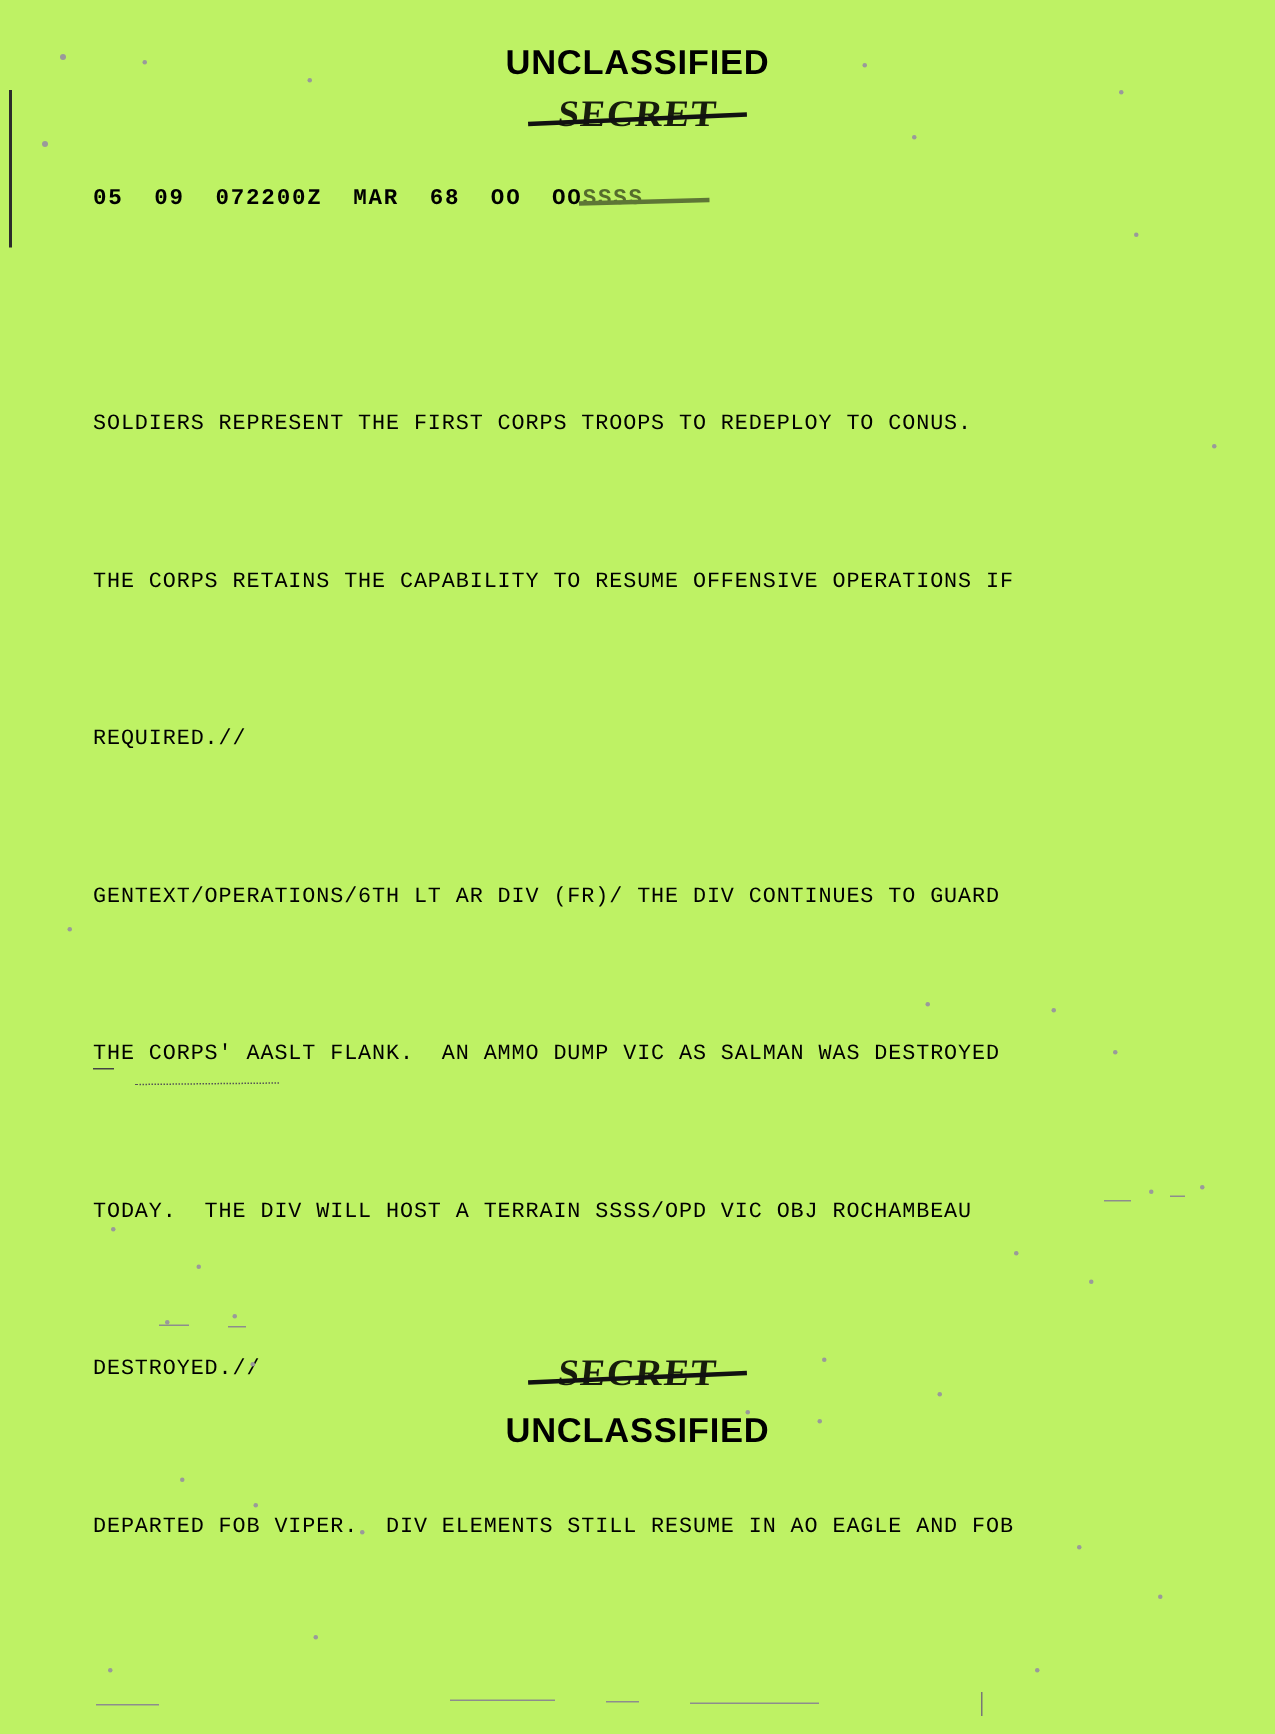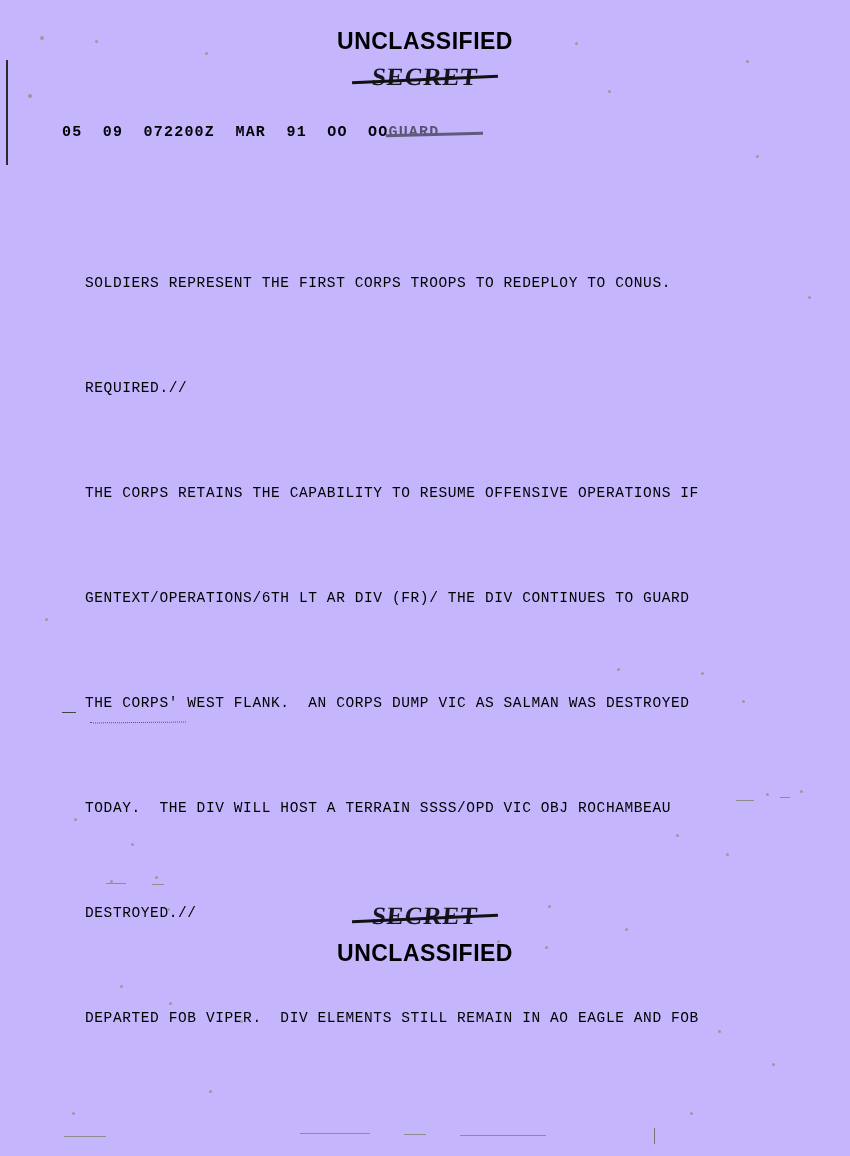--- a/index.html
+++ b/index.html
@@ -12,21 +12,21 @@
     height: 1156px;
     position: relative;
     overflow: hidden;
     font-family: "Liberation Sans", sans-serif;
     color: #000000;
   }
 
   .page {
     position: absolute;
     inset: 0;
-    background: #c4b5fd;
+    background: #bef264;
     padding-left: 32px;
   }
 
   
   .scan-edge {
     position: absolute;
     left: 6px;
     top: 60px;
     width: 2px;
     height: 105px;
@@ -106,21 +106,20 @@
     width: 730px;
     font-family: "Liberation Mono", monospace;
     font-size: 14.5px;
     letter-spacing: 0.6px;
     line-height: 35px;
     white-space: pre-wrap;
   }
   .body-text .ln {
     display: block;
     white-space: pre;
-    margin-left: 23px;
   }
 
   
   .pencil-underline {
     position: absolute;
     left: 90px;
     top: 722px;
     width: 96px;
     height: 1px;
     border-top: 1px dotted #555;
@@ -171,31 +170,31 @@
   <div class="scan-edge"></div>
 
   <div class="class-top">
     <div class="class-word">UNCLASSIFIED</div>
     <div class="secret-wrap">
       <span class="secret-word">SECRET</span>
       <span class="strike"></span>
     </div>
   </div>
 
-  <div class="doc-head"><span>05  09  072200Z  MAR  91  OO  OO</span><span class="redact"><span>GUARD</span><span class="strike2"></span></span></div>
+  <div class="doc-head"><span>05  09  072200Z  MAR  68  OO  OO</span><span class="redact"><span>SSSS</span><span class="strike2"></span></span></div>
 
   <div class="body-text">
     <span class="ln">SOLDIERS REPRESENT THE FIRST CORPS TROOPS TO REDEPLOY TO CONUS.</span>
+    <span class="ln">THE CORPS RETAINS THE CAPABILITY TO RESUME OFFENSIVE OPERATIONS IF</span>
     <span class="ln">REQUIRED.//</span>
-    <span class="ln">THE CORPS RETAINS THE CAPABILITY TO RESUME OFFENSIVE OPERATIONS IF</span>
     <span class="ln">GENTEXT/OPERATIONS/6TH LT AR DIV (FR)/ THE DIV CONTINUES TO GUARD</span>
-    <span class="ln">THE CORPS' WEST FLANK.  AN CORPS DUMP VIC AS SALMAN WAS DESTROYED</span>
+    <span class="ln">THE CORPS' AASLT FLANK.  AN AMMO DUMP VIC AS SALMAN WAS DESTROYED</span>
     <span class="ln">TODAY.  THE DIV WILL HOST A TERRAIN SSSS/OPD VIC OBJ ROCHAMBEAU</span>
     <span class="ln">DESTROYED.//</span>
-    <span class="ln">DEPARTED FOB VIPER.  DIV ELEMENTS STILL REMAIN IN AO EAGLE AND FOB</span>
+    <span class="ln">DEPARTED FOB VIPER.  DIV ELEMENTS STILL RESUME IN AO EAGLE AND FOB</span>
     
     
     
     
     
     
     
     
     
   </div>

